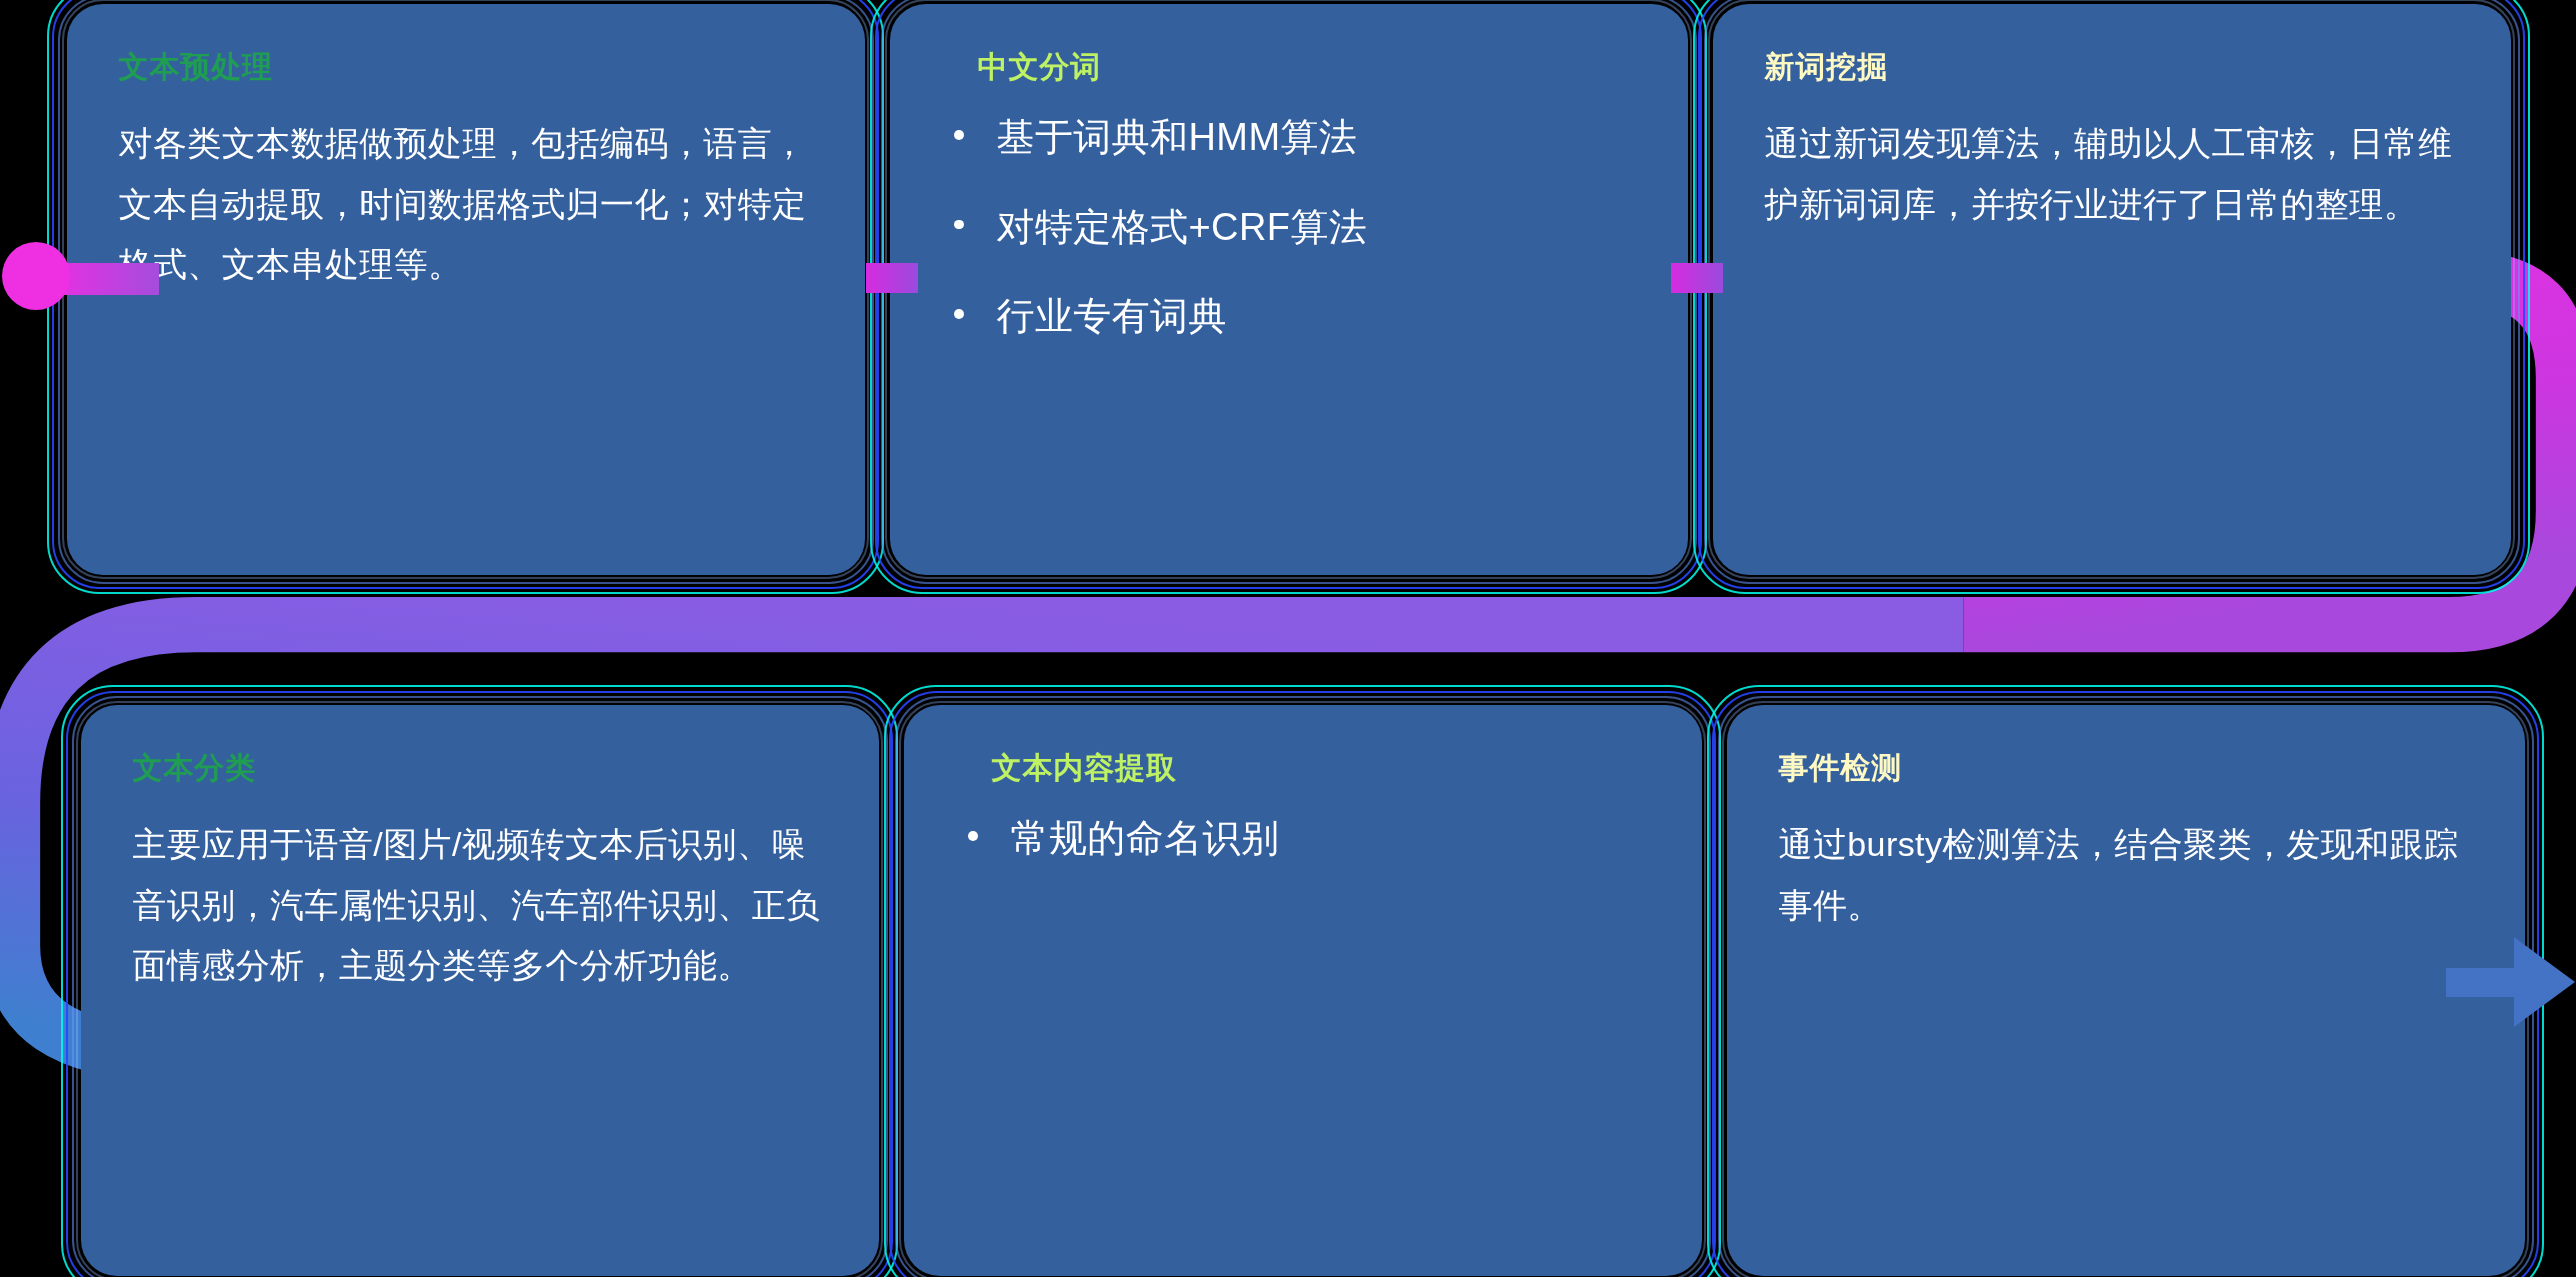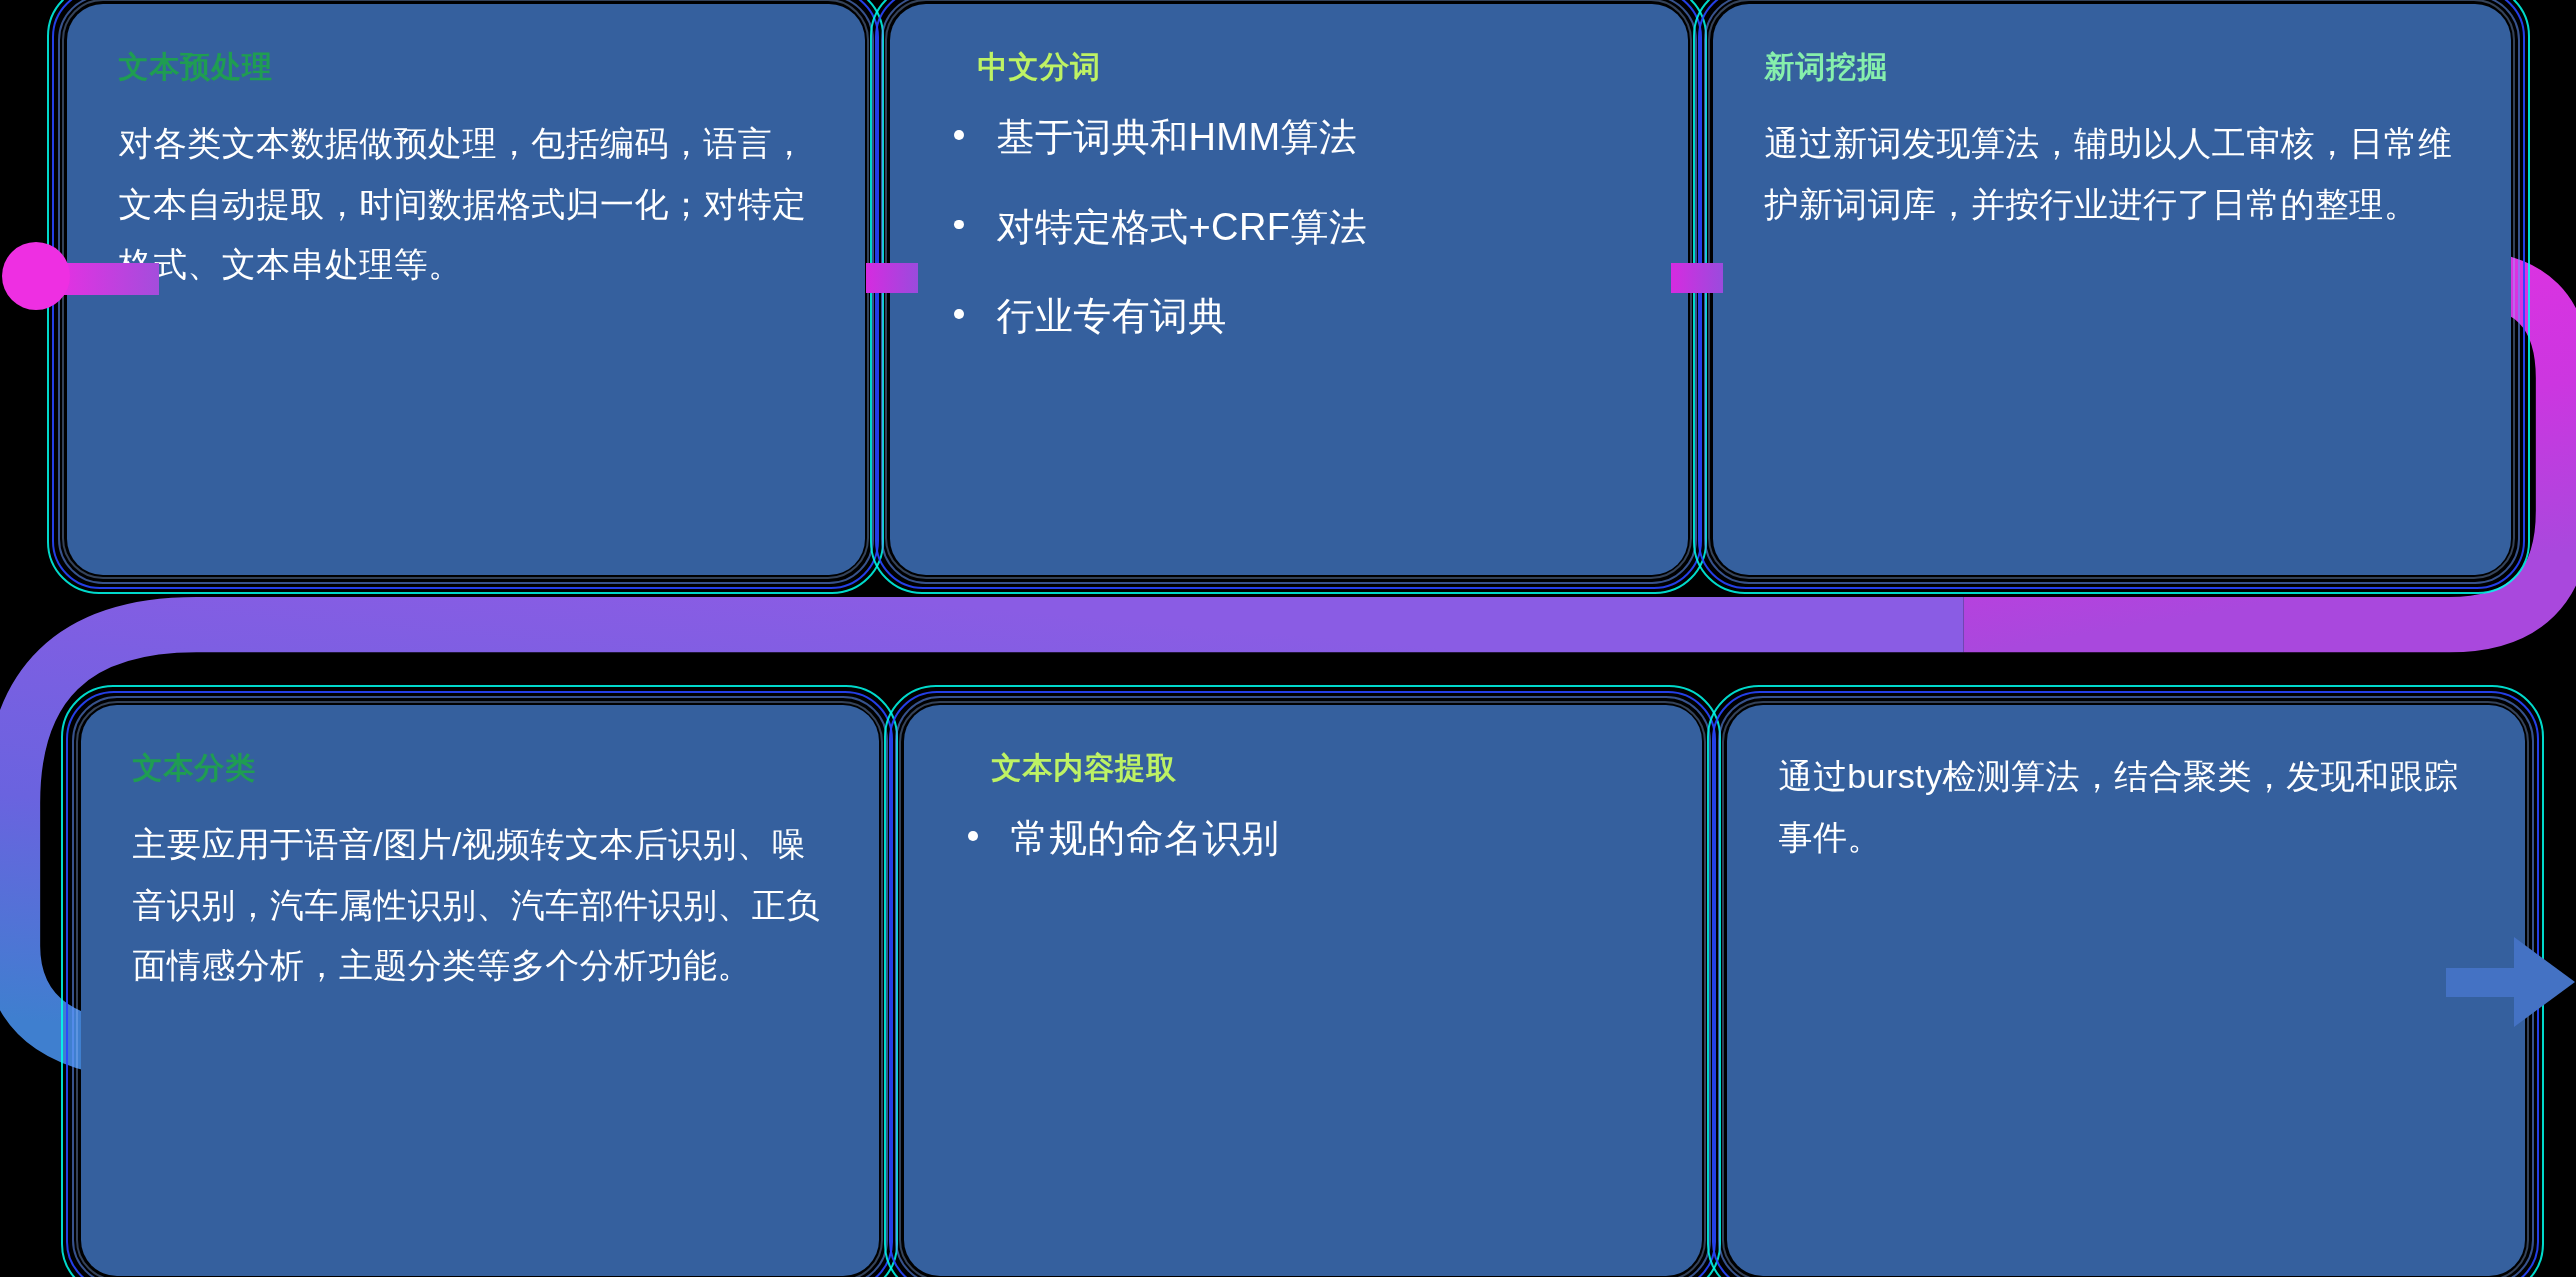--- a/index.html
+++ b/index.html
@@ -83,21 +83,21 @@
   .card-title {
     font-size: 30px;
     font-weight: 700;
     line-height: 1.1;
     letter-spacing: 0.9px;
     margin: 5.4px 0 30px 0;
     white-space: nowrap;
   }
   .t-green  { color: #1f9d52; }
   .t-lime   { color: #bef264; margin-left: 36px; }
-  .t-gold   { color: #86efac; font-family: Liberation Serif, serif; }
+  .t-gold   { color: #fef9c3; font-family: Liberation Serif, serif; }
 
   .card-body {
     color: #ffffff;
     font-size: 34px;
     line-height: 1.78;
     letter-spacing: 0.4px;
   }
 
   ul.bullets {
     list-style: none;
@@ -283,20 +283,21 @@
         </ul>
       </div>
     </div>
 
     <div class="card-wrap">
       <div class="glow-ring ring-a"></div>
       <div class="glow-ring ring-b"></div>
       <div class="glow-ring ring-c"></div>
       <div class="glow-ring ring-d"></div>
       <div class="card">
+        <div class="card-title t-gold">事件检测</div>
         <div class="card-body">通过bursty检测算法，结合聚类，发现和跟踪事件。</div>
       </div>
     </div>
 
   </div>
 
   <div class="stub" style="left:866px;  top:263px;"></div>
   <div class="stub" style="left:1671px; top:263px;"></div>
 
 </div>

